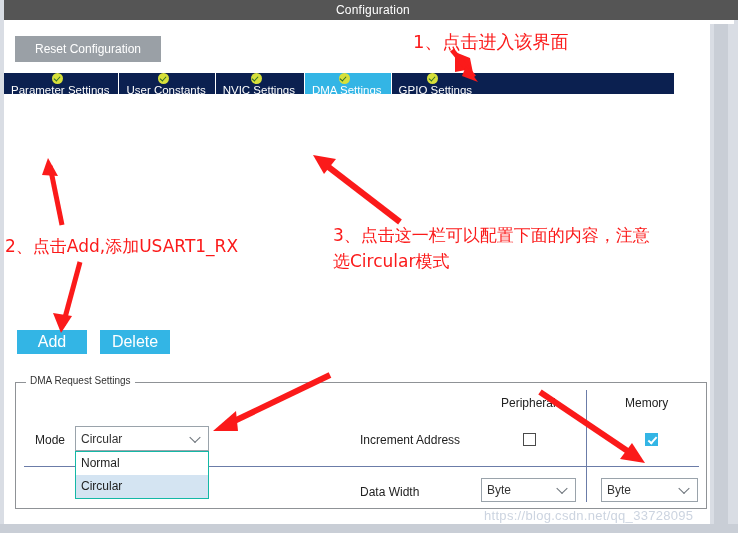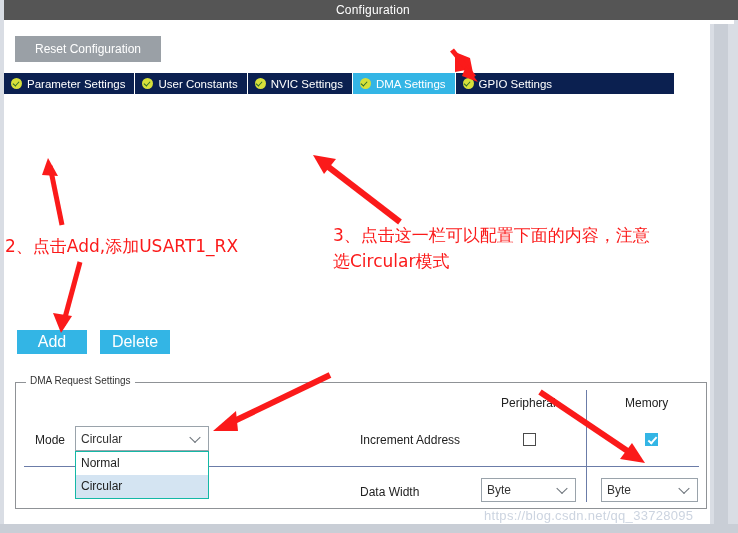--- a/index.html
+++ b/index.html
@@ -53,20 +53,21 @@
   }
   .tab{
     display:flex;align-items:center;
     padding:0 9px 0 7px;
     color:#ffffff;
     font-size:11.5px;
     background:#0b2050;
     border-right:1px solid #ffffff;
     white-space:nowrap;
     cursor:default;
+    flex-direction:column;
   }
   .tab:last-child{border-right:none;}
   .tab.active{background:#33b5e5;}
   .tab .chk{
     width:11px;height:11px;border-radius:50%;
     background:#d7e03a;
     margin-right:5px;
     display:inline-block;
     position:relative;
     flex:0 0 auto;
@@ -359,19 +360,20 @@
     <path d="M 400 222 L 322 162" stroke="#fb1a1a" stroke-width="6" fill="none"></path>
     <path d="M 313 155 L 336 159 L 324 174 Z" fill="#fb1a1a"></path>
 
     <path d="M 330 375 L 228 424" stroke="#fb1a1a" stroke-width="6" fill="none"></path>
     <path d="M 213 431 L 236 411 L 238 431 Z" fill="#fb1a1a"></path>
 
     <path d="M 540 392 L 632 454" stroke="#fb1a1a" stroke-width="6" fill="none"></path>
     <path d="M 645 463 L 620 459 L 632 443 Z" fill="#fb1a1a"></path>
   </svg>
 
+  <div class="anno" id="anno1">1、点击进入该界面</div>
   <div class="anno" id="anno2">2、点击Add,添加USART1_RX</div>
   <div class="anno" id="anno3">3、点击这一栏可以配置下面的内容，注意
 选Circular模式</div>
 
   <div class="watermark">https://blog.csdn.net/qq_33728095</div>
 
 </div>
 
 </body></html>

